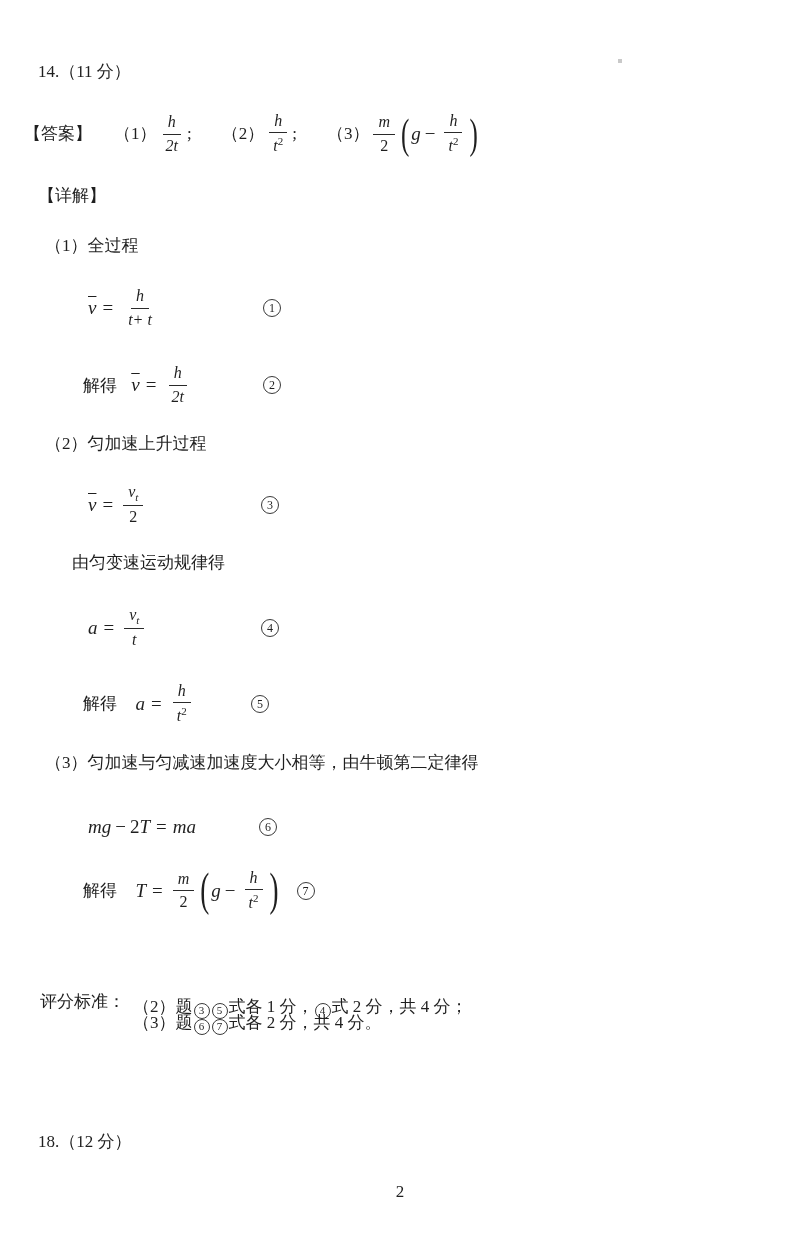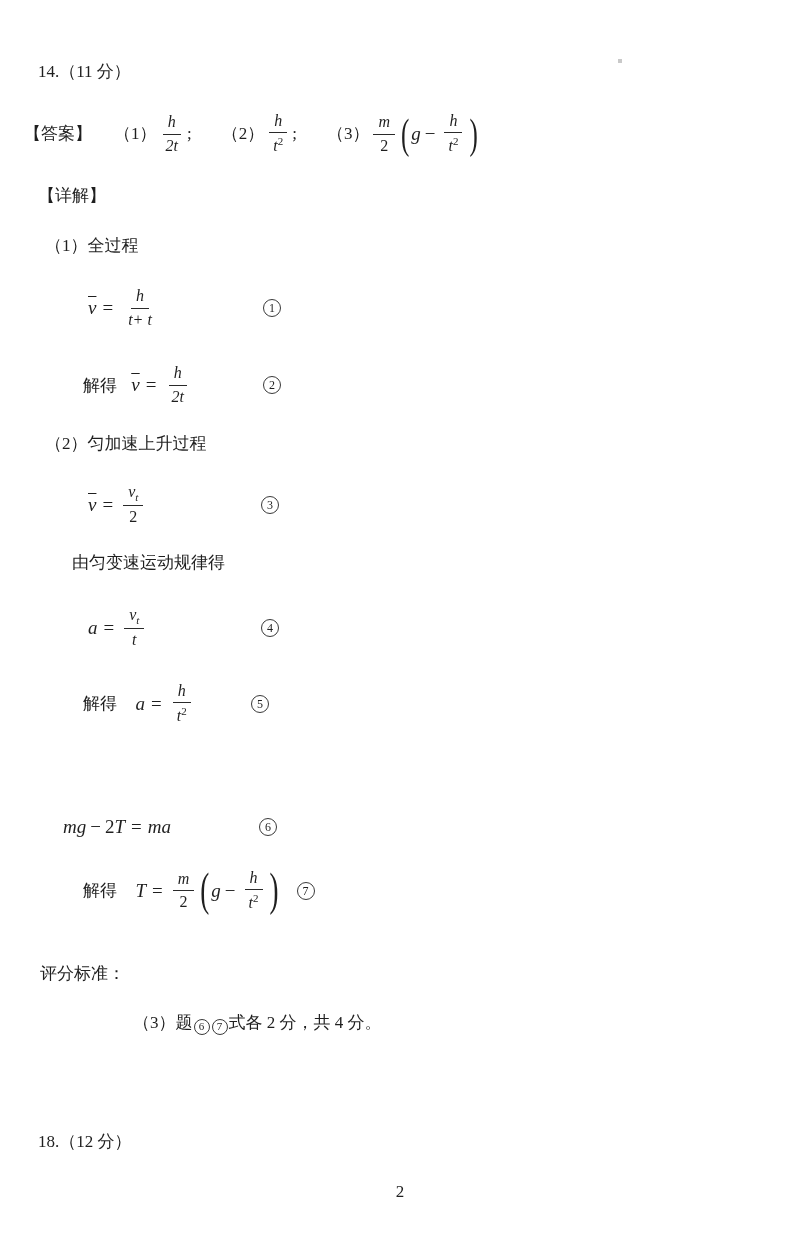--- a/index.html
+++ b/index.html
@@ -202,23 +202,24 @@
       <span class="frac">
         <span class="num mi">h</span>
         <span class="den"><span class="mi">t</span><sup>2</sup></span>
       </span>
     </span>
     <span class="eqnum" style="left:251px;">
         <span class="circ">5</span>
       </span>
   </div>
 
+  <div class="abs cn" style="left:45px; top:752px;">（3）匀加速与匀减速加速度大小相等，由牛顿第二定律得</div>
 
   <div class="row" style="top:813px; height:28px;">
-    <span class="math" style="margin-left:63px;">
+    <span class="math" style="margin-left:88px;">
       <span class="mi">mg</span>
       <span class="mo tight">−</span>
       <span class="up">2</span>
       <span class="mi">T</span>
       <span class="mo">=</span>
       <span class="mi">ma</span>
     </span>
     <span class="eqnum" style="left:259px;">
         <span class="circ">6</span>
       </span>
@@ -238,23 +239,24 @@
       <span class="mo tight">−</span>
       <span class="frac">
         <span class="num mi">h</span>
         <span class="den"><span class="mi">t</span><sup>2</sup></span>
       </span>
       <span class="bigp">)</span>
       <span class="circ" style="margin-left:16px;">7</span>
     </span>
   </div>
 
-  <div class="row" style="top:961px; height:24px;gap:41px;">
+  <div class="row" style="top:989px; height:24px;gap:41px;">
     <span class="score-text" style="margin-left:40px;">评分标准：</span>
   </div>
+  <div class="abs score-text" style="left:133px; top:995px;">（2）题<span class="circ inline">3</span><span class="circ inline">5</span>式各 1 分，<span class="circ inline">4</span>式 2 分，共 4 分；</div>
   <div class="abs score-text" style="left:133px; top:1011px;">（3）题<span class="circ inline">6</span><span class="circ inline">7</span>式各 2 分，共 4 分。</div>
 
 
   <div class="abs cn" style="left:38px; top:1131px;">18.（12 分）</div>
 
   <div class="pagenum" style="top:1182px;">2</div>
 
 </div>
 
 </body></html>

